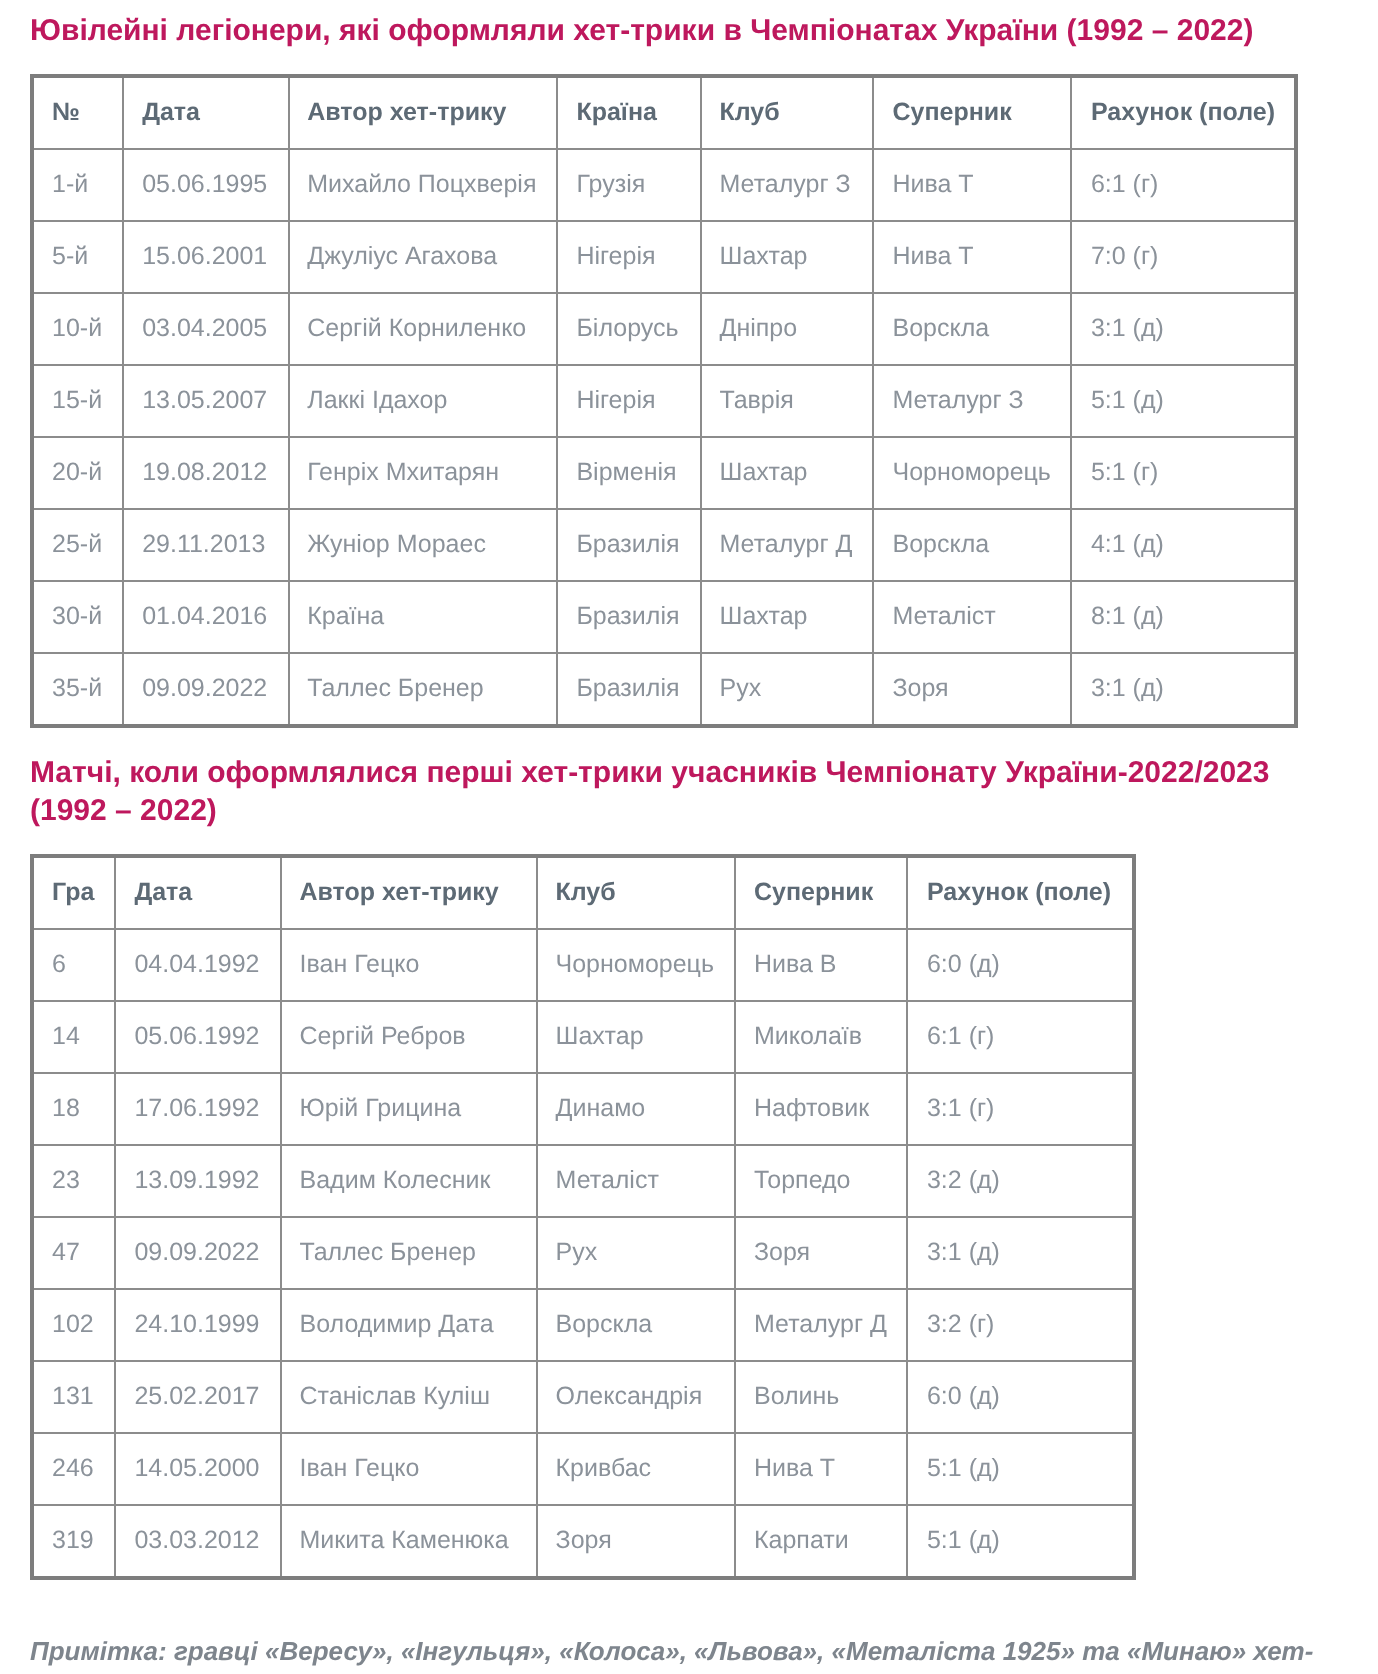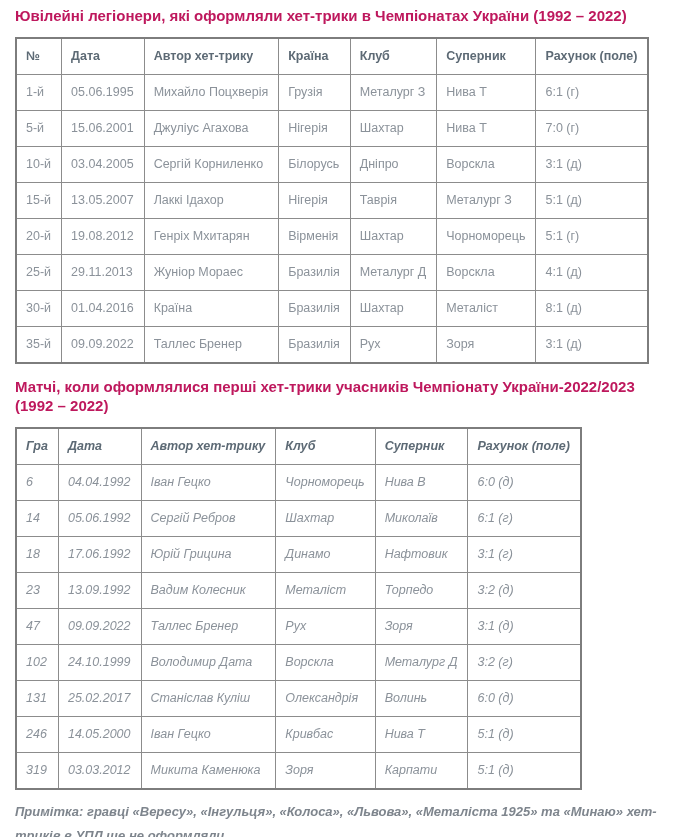--- a/index.html
+++ b/index.html
@@ -54,21 +54,21 @@
   .t1 col:nth-child(4){width:64px}
   .t1 col:nth-child(5){width:78px}
   .t1 col:nth-child(6){width:90px}
   .t1 col:nth-child(7){width:98px}
   .t2 col:nth-child(1){width:36px}
   .t2 col:nth-child(2){width:80px}
   .t2 col:nth-child(3){width:128px}
   .t2 col:nth-child(4){width:92px}
   .t2 col:nth-child(5){width:78px}
   .t2 col:nth-child(6){width:98px}
-  .t2 { margin-bottom: 10px; font-style: italic; }
+  .t2 { margin-bottom: 24px; }
   .note {
     font-size: 13px;
     font-style: italic;
     font-weight: bold;
     color: #7e858d;
     margin: 0;
     line-height: 1.85;
     max-width: 660px;
   }
 </style>

